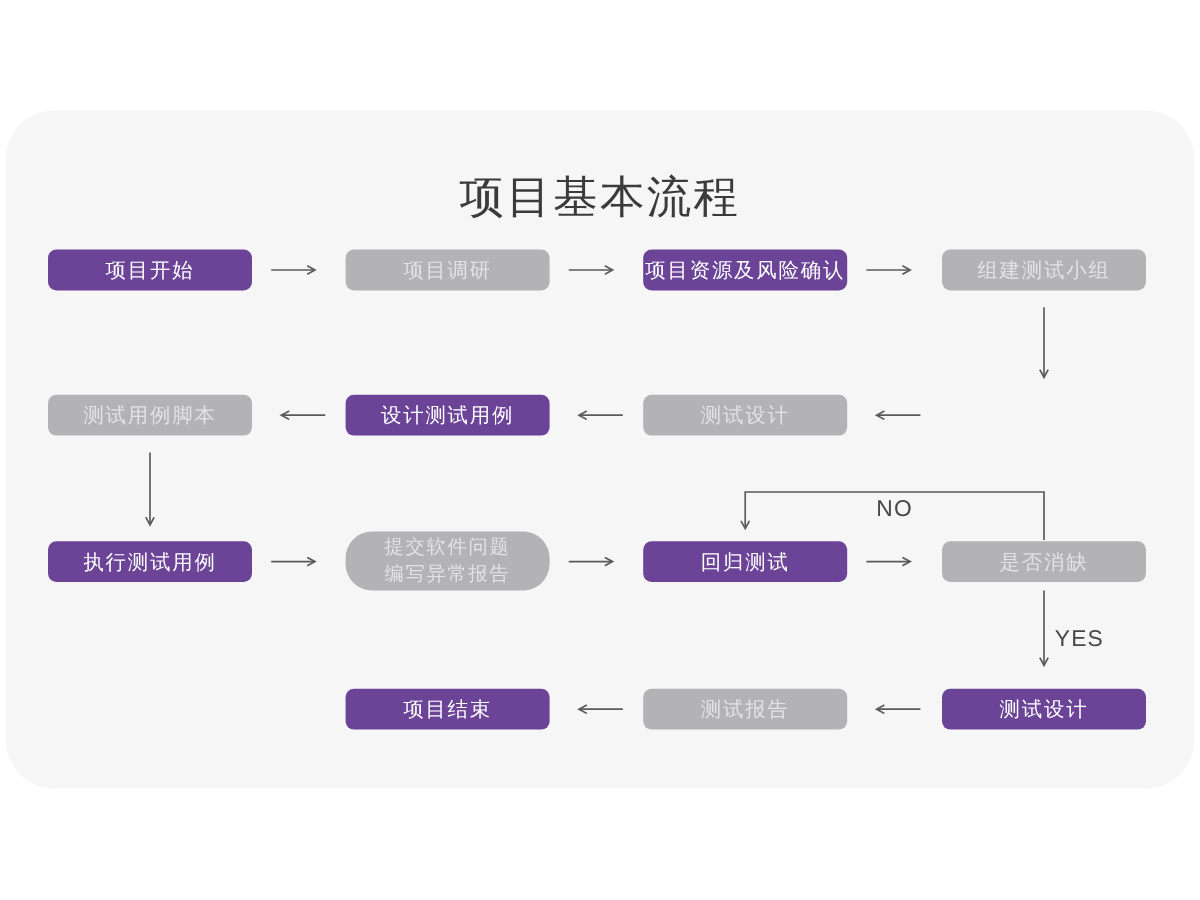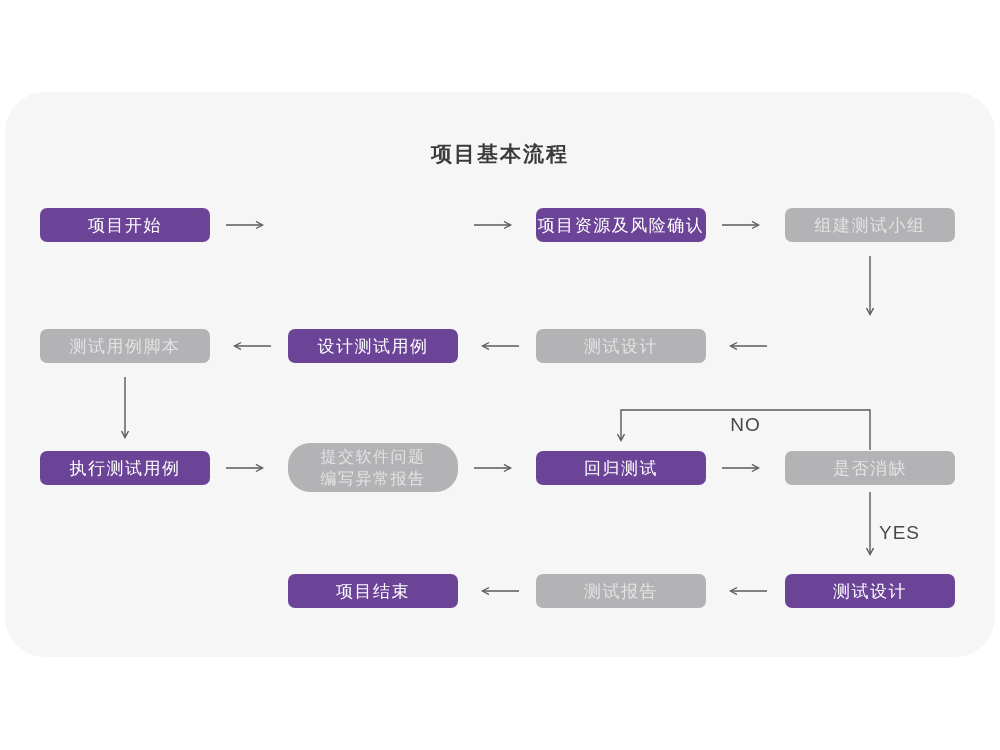--- a/index.html
+++ b/index.html
@@ -9,21 +9,21 @@
     font-family:"Liberation Sans", sans-serif;
     overflow:hidden;
   }
   .page { position:relative; width:1000px; height:750px; }
   .card {
     position:absolute; left:5px; top:92px; width:990px; height:565px;
     background:#f6f6f7; border-radius:40px;
   }
   .title {
     position:absolute; left:0; top:140px; width:1000px;
-    text-align:center; font-size:21px; font-weight:700;
+    text-align:center; font-size:37px; font-weight:400;
     color:#3b3b3b; letter-spacing:2px; margin:0;
   }
   .arrow-layer { position:absolute; left:0; top:0; width:1000px; height:750px; pointer-events:none; }
   .node {
     position:absolute; width:170px; height:34px; border-radius:7px;
     display:flex; align-items:center; justify-content:center;
     font-size:17px; letter-spacing:1.5px; box-sizing:border-box;
   }
   .node.purple { background:#6b4397; color:#ffffff; }
   .node.gray   { background:#b3b2b4; color:#e3e2e4; }
@@ -65,20 +65,21 @@
 
     <path d="M870,450 L870,410 L621,410 L621,440" fill="none" stroke="#5a5a5c" stroke-width="1.4" marker-end="url(#arr)"></path>
 
     <line x1="870" y1="492" x2="870" y2="554" stroke="#5a5a5c" stroke-width="1.4" marker-end="url(#arr)"></line>
 
     <line x1="767" y1="591" x2="731" y2="591" stroke="#5a5a5c" stroke-width="1.4" marker-end="url(#arr)"></line>
     <line x1="519" y1="591" x2="483" y2="591" stroke="#5a5a5c" stroke-width="1.4" marker-end="url(#arr)"></line>
   </svg>
 
   <div class="node purple" style="left:40px;  top:208px;">项目开始</div>
+  <div class="node gray" style="left:288px; top:208px;">项目调研</div>
   <div class="node purple" style="left:536px; top:208px;">项目资源及风险确认</div>
   <div class="node gray" style="left:785px; top:208px;">组建测试小组</div>
 
   <div class="node gray" style="left:40px;  top:329px;">测试用例脚本</div>
   <div class="node purple" style="left:288px; top:329px;">设计测试用例</div>
   <div class="node gray" style="left:536px; top:329px;">测试设计</div>
 
   <div class="node purple" style="left:40px;  top:451px;">执行测试用例</div>
   <div class="node gray tall" style="left:288px; top:443px;">提交软件问题
 编写异常报告</div>

